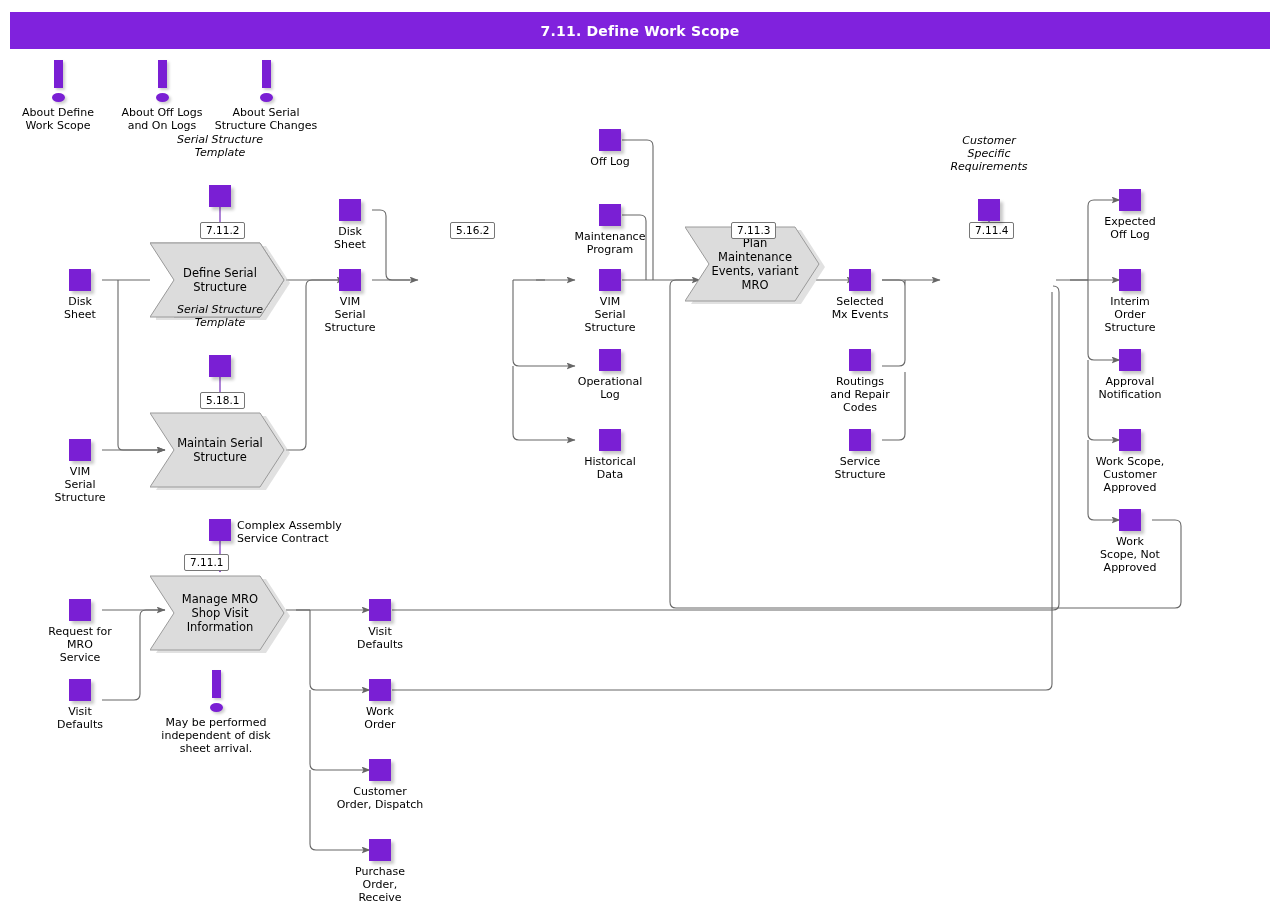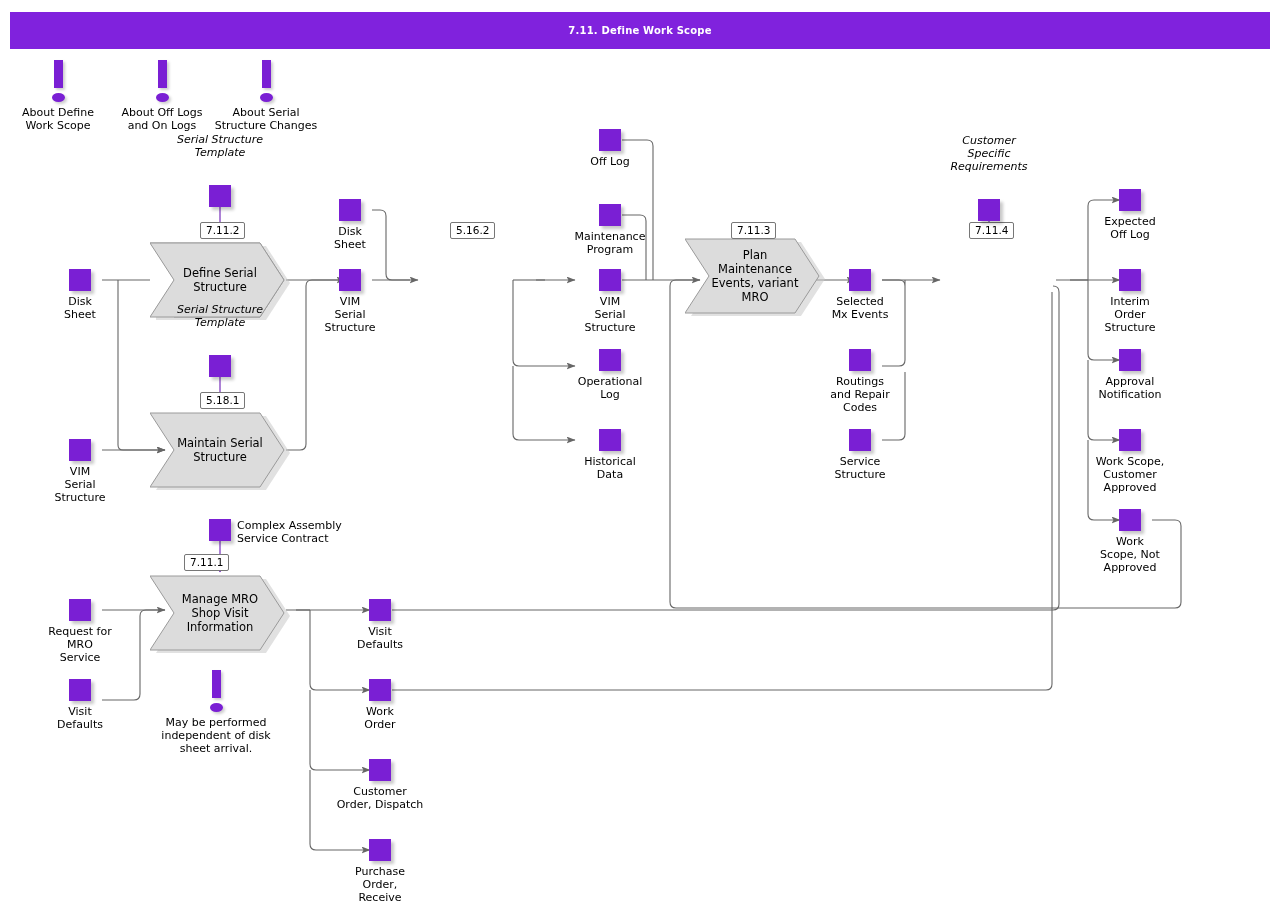--- a/index.html
+++ b/index.html
@@ -24,21 +24,21 @@
     top: 12px;
     width: 1260px;
     height: 37px;
     background: #8022dd;
     display: flex;
     align-items: center;
     justify-content: center;
   }
   #title-bar .title-text {
     color: #ffffff;
-    font-size: 10px;
+    font-size: 14px;
     font-weight: bold;
     font-family: "DejaVu Sans", sans-serif;
     letter-spacing: 0.2px;
   }
   
   #wires {
     position: absolute;
     left: 0;
     top: 0;
     width: 1280px;
@@ -283,21 +283,21 @@
       <path d="M3,77 L27,40 L3,3 L113,3 L137,40 L113,77 Z" transform="translate(3,3)" fill="#c9c9c9" opacity="0.55"></path>
       <path d="M0,3 L24,40 L0,77 L110,77 L134,40 L110,3 Z" fill="#dcdcdc" stroke="#9a9a9a" stroke-width="1"></path>
     </svg>
     <div class="plabel">Maintain Serial
 Structure</div>
   </div>
   <div class="reftag" style="left:200px; top:392px;">5.18.1</div>
 
   <div class="reftag" style="left:450px; top:222px;">5.16.2</div>
 
-  <div class="process" style="left:685px; top:236px; width:140px; height:80px;">
+  <div class="process" style="left:685px; top:224px; width:140px; height:80px;">
     <svg class="shape" viewBox="0 0 140 80" preserveAspectRatio="none">
       <path d="M3,77 L27,40 L3,3 L113,3 L137,40 L113,77 Z" transform="translate(3,3)" fill="#c9c9c9" opacity="0.55"></path>
       <path d="M0,3 L24,40 L0,77 L110,77 L134,40 L110,3 Z" fill="#dcdcdc" stroke="#9a9a9a" stroke-width="1"></path>
     </svg>
     <div class="plabel">Plan
 Maintenance
 Events, variant
 MRO</div>
   </div>
   <div class="reftag" style="left:731px; top:222px;">7.11.3</div>

